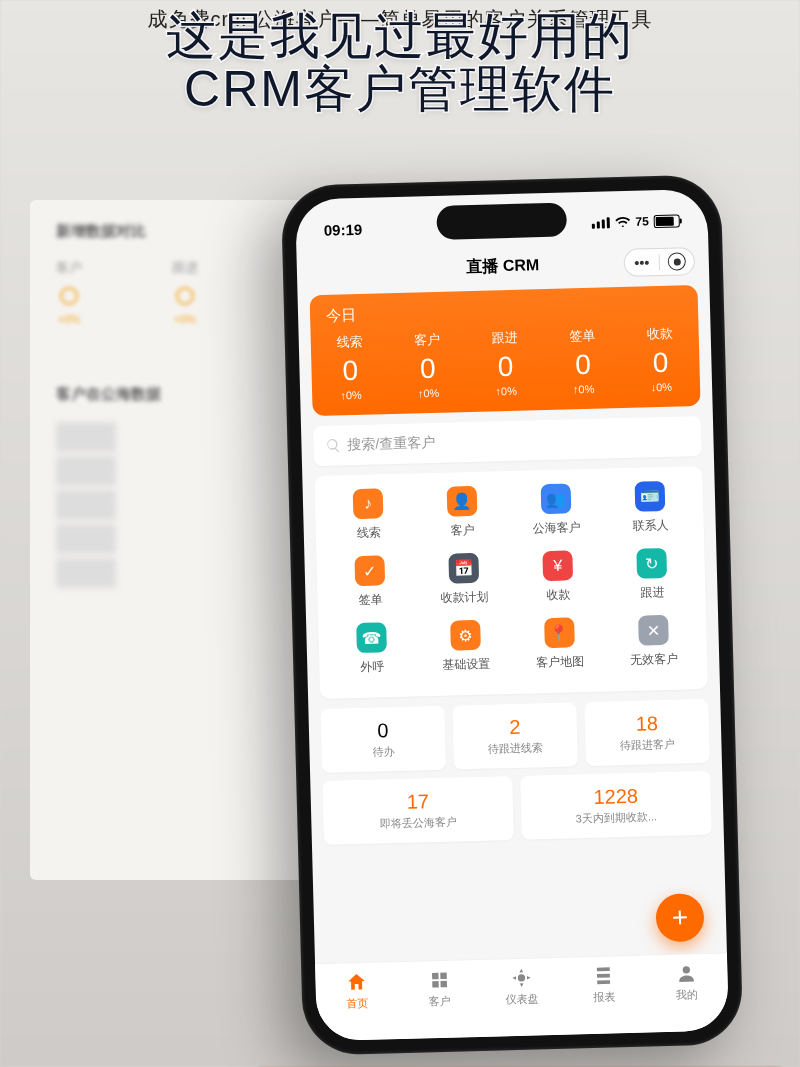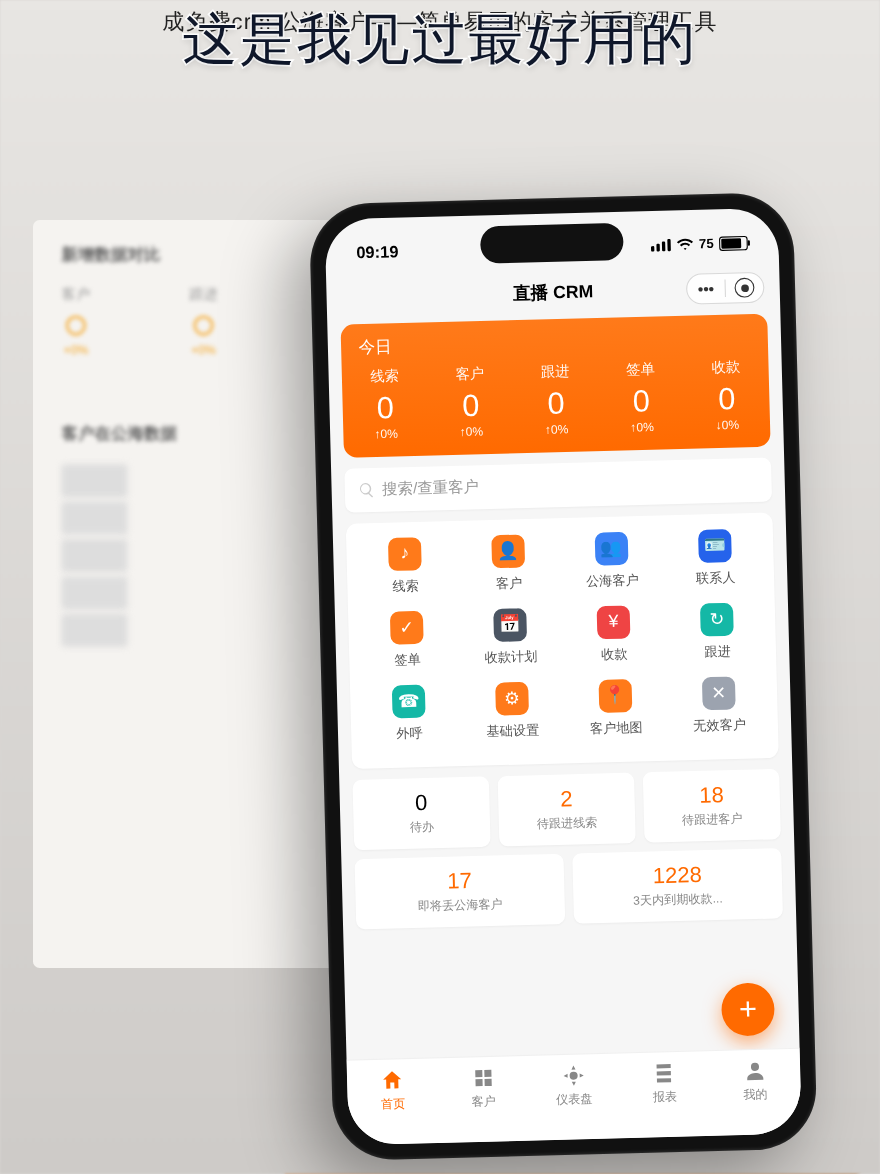--- a/index.html
+++ b/index.html
@@ -220,20 +220,21 @@
       <div class="bg-list-item"></div>
       <div class="bg-list-item"></div>
       <div class="bg-list-item"></div>
       <div class="bg-list-item"></div>
   </div>
 </div>
 
 <div class="overlay-caption">成免费crm 公海客户——简单易用的客户关系管理工具</div>
 <div class="overlay-title">
   <span>这是我见过最好用的</span><br>
+  <span>CRM客户管理软件</span>
 </div>
 
 <div class="hand"></div>
 
 <div class="phone">
   <div class="phone-screen">
 
     <div class="notch"></div>
 
     <div class="status-bar">

